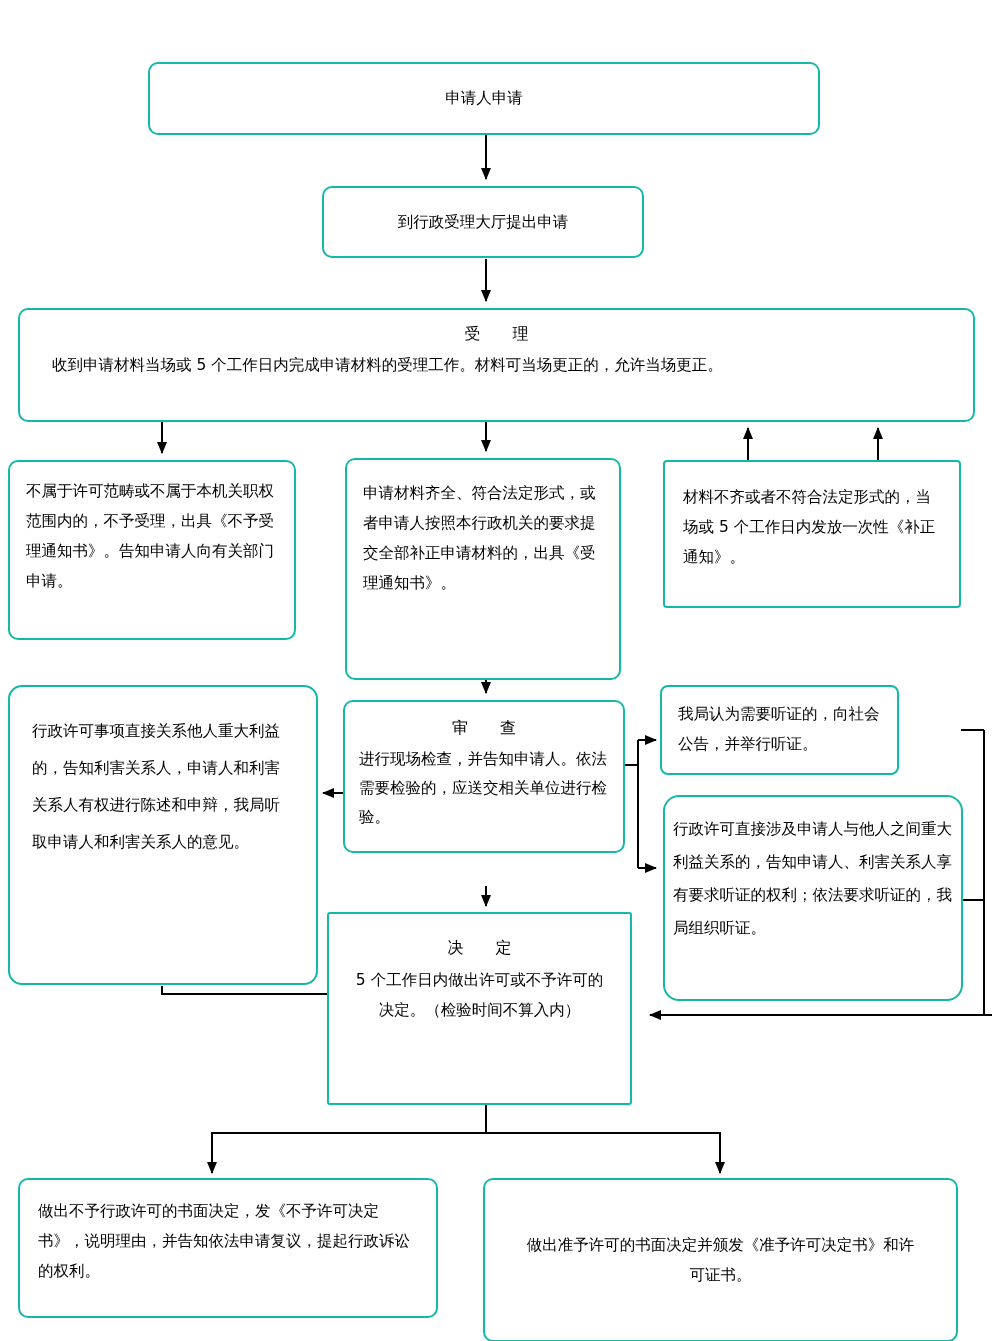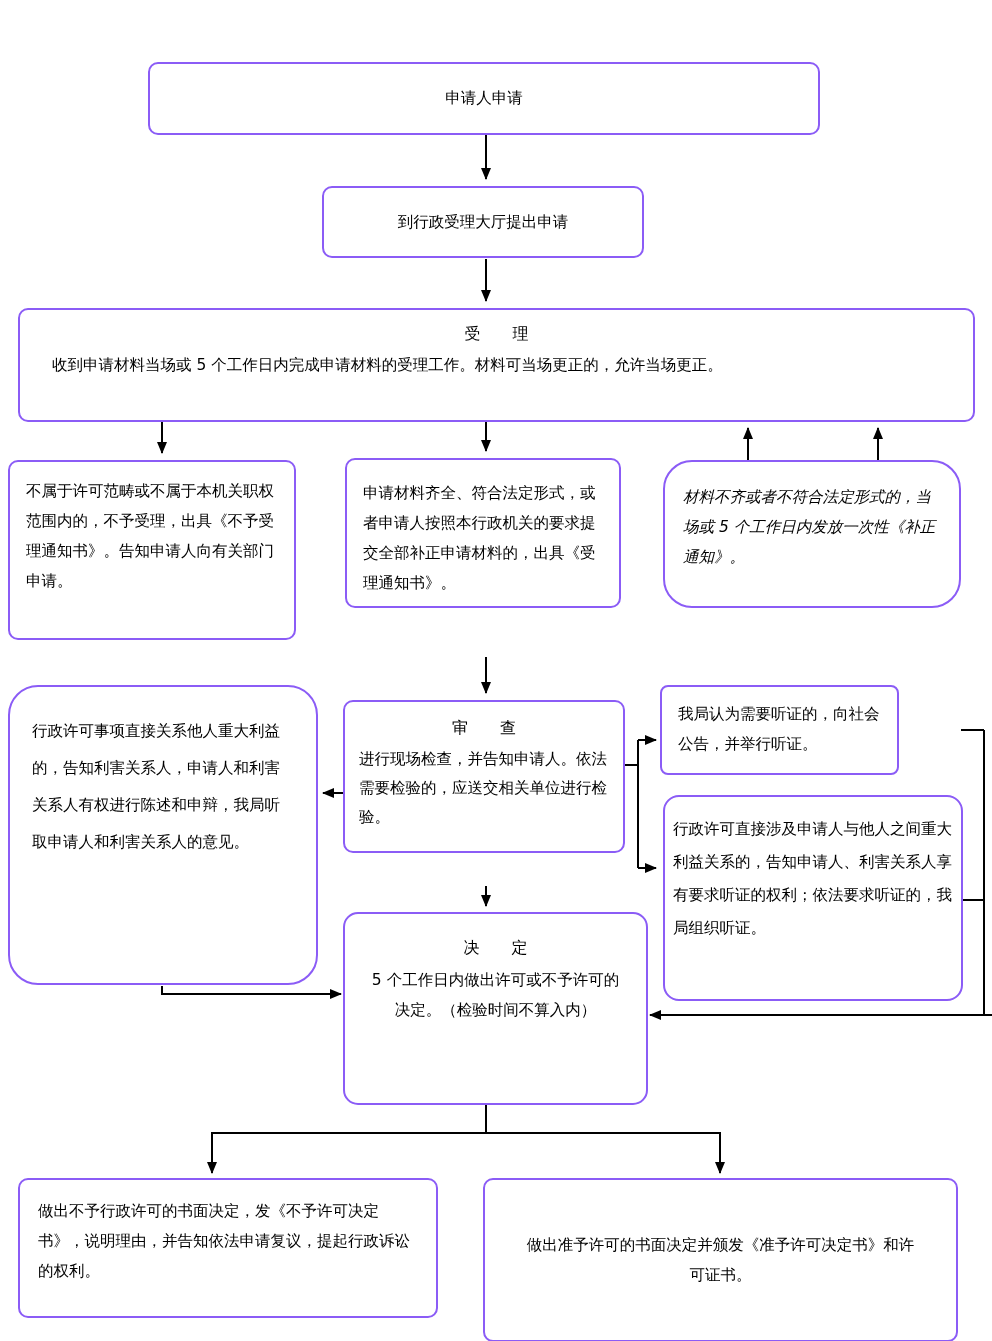--- a/index.html
+++ b/index.html
@@ -22,21 +22,21 @@
     pointer-events: none;
   }
   .connectors path {
     stroke: #000000;
     stroke-width: 2;
     fill: none;
   }
   .node {
     position: absolute;
     background: #ffffff;
-    border: 2px solid #8b5cf6;
+    border: 2px solid #14b8a6;
     border-radius: 10px;
     font-size: 15.5px;
     color: #000000;
   }
   .node.center {
     display: flex;
     align-items: center;
     justify-content: center;
     text-align: center;
   }
@@ -94,46 +94,46 @@
 
   <div class="node" style="left:18px; top:308px; width:957px; height:114px;">
     <div class="node-title" style="padding-top:14px;">受　　理</div>
     <div class="node-body" style="padding:6px 32px 0;">收到申请材料当场或 5 个工作日内完成申请材料的受理工作。材料可当场更正的，允许当场更正。</div>
   </div>
 
   <div class="node" style="left:8px; top:460px; width:288px; height:180px;">
     <div class="node-body" style="padding:14px 16px 0; line-height:30px;">不属于许可范畴或不属于本机关职权范围内的，不予受理，出具《不予受理通知书》。告知申请人向有关部门申请。</div>
   </div>
 
-  <div class="node" style="left:345px; top:458px; width:276px; height:150px;">
+  <div class="node" style="left:345px; top:458px; width:276px; height:222px;">
     <div class="node-body" style="padding:18px 16px 0; line-height:30px;">申请材料齐全、符合法定形式，或者申请人按照本行政机关的要求提交全部补正申请材料的，出具《受理通知书》。</div>
   </div>
 
-  <div class="node" style="left:663px; top:460px; width:298px; height:148px; border-radius:29px;font-style:italic;">
+  <div class="node" style="left:663px; top:460px; width:298px; height:148px; border-radius:4px;">
     <div class="node-body" style="padding:20px 18px 0; line-height:30px;">材料不齐或者不符合法定形式的，当场或 5 个工作日内发放一次性《补正通知》。</div>
   </div>
 
   <div class="node" style="left:343px; top:700px; width:282px; height:153px;">
     <div class="node-title" style="padding-top:16px;">审　　查</div>
     <div class="node-body" style="padding:6px 14px 0; line-height:29px;">进行现场检查，并告知申请人。依法需要检验的，应送交相关单位进行检验。</div>
   </div>
 
-  <div class="node" style="left:8px; top:685px; width:310px; height:300px; border-radius:30px;">
+  <div class="node" style="left:8px; top:685px; width:310px; height:300px; border-radius:14px;">
     <div class="node-body" style="padding:26px 22px 0; line-height:37px;">行政许可事项直接关系他人重大利益的，告知利害关系人，申请人和利害关系人有权进行陈述和申辩，我局听取申请人和利害关系人的意见。</div>
   </div>
 
   <div class="node" style="left:660px; top:685px; width:239px; height:90px; border-radius:8px;">
     <div class="node-body" style="padding:12px 16px 0; line-height:30px;">我局认为需要听证的，向社会公告，并举行听证。</div>
   </div>
 
   <div class="node" style="left:663px; top:795px; width:300px; height:206px; border-radius:16px;">
     <div class="node-body" style="padding:16px 8px 0; line-height:33px;">行政许可直接涉及申请人与他人之间重大利益关系的，告知申请人、利害关系人享有要求听证的权利；依法要求听证的，我局组织听证。</div>
   </div>
 
-  <div class="node" style="left:343px; top:912px; width:305px; height:193px; border-radius:15px;">
+  <div class="node" style="left:327px; top:912px; width:305px; height:193px; border-radius:3px;">
     <div class="node-title" style="padding-top:24px;">决　　定</div>
     <div class="node-body" style="padding:6px 22px 0; line-height:30px; text-align:center;">5 个工作日内做出许可或不予许可的决定。（检验时间不算入内）</div>
   </div>
 
   <div class="node" style="left:18px; top:1178px; width:420px; height:140px;">
     <div class="node-body" style="padding:16px 18px 0; line-height:30px;">做出不予行政许可的书面决定，发《不予许可决定书》，说明理由，并告知依法申请复议，提起行政诉讼的权利。</div>
   </div>
 
   <div class="node center" style="left:483px; top:1178px; width:475px; height:164px; padding:0 38px;">
     <span style="line-height:30px;">做出准予许可的书面决定并颁发《准予许可决定书》和许可证书。</span>

